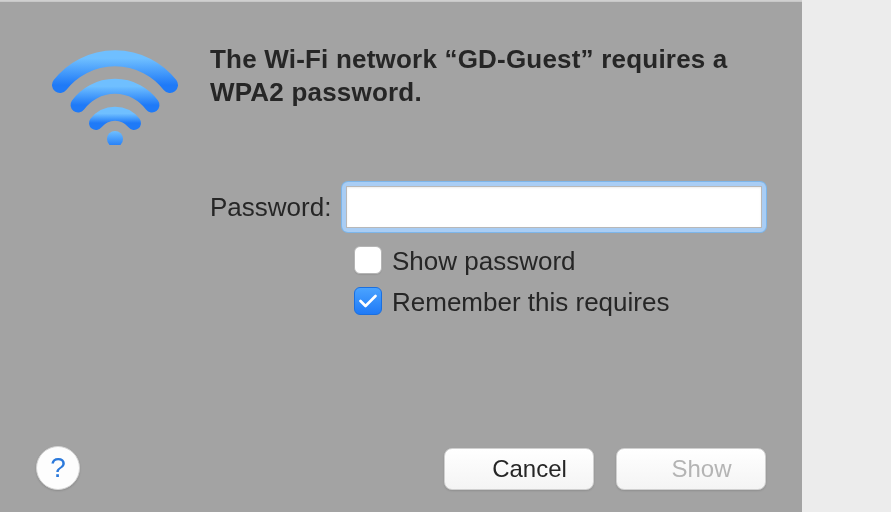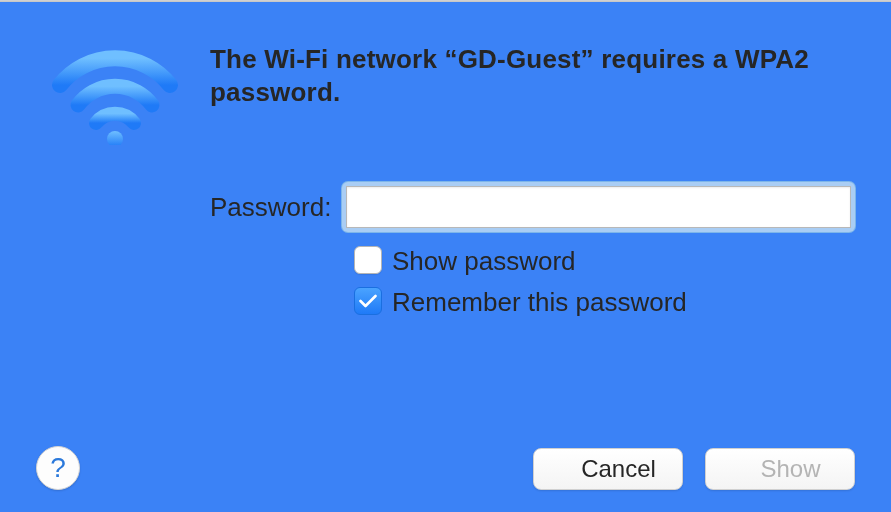--- a/index.html
+++ b/index.html
@@ -7,24 +7,24 @@
     margin: 0;
     padding: 0;
     width: 891px;
     height: 512px;
     font-family: -apple-system, "Helvetica Neue", Helvetica, Arial, sans-serif;
     background: #ececec;
     overflow: hidden;
     color: #262626;
   }
   .window {
-    width: 891px;
+    width: 802px;
     height: 512px;
     position: relative;
-    background: #3b82f6;
+    background: #a3a3a3;
     border-top: 1px solid #d0d0d0;
   }
   .top-hair {
     position: absolute;
     left: 0; right: 0; top: 0;
     height: 1px;
     background: #c8c8c8;
   }
   .wifi-icon {
     position: absolute;
@@ -195,21 +195,21 @@
       <div class="chk unchecked"></div>
       <span>Show password</span>
     </div>
 
     <div class="check-row">
       <div class="chk checked">
         <svg viewBox="0 0 18 14">
           <path d="M1.5 7 L6.5 12 L16.5 2" fill="none" stroke="#fff" stroke-width="2.6" stroke-linecap="round" stroke-linejoin="round"></path>
         </svg>
       </div>
-      <span>Remember this password</span>
+      <span>Remember this requires</span>
     </div>
   </div>
 
   <div class="footer">
     <div class="help-btn">
       <span>?</span>
     </div>
     <div class="btn-row">
       <div class="btn">
         <span>Cancel</span>

